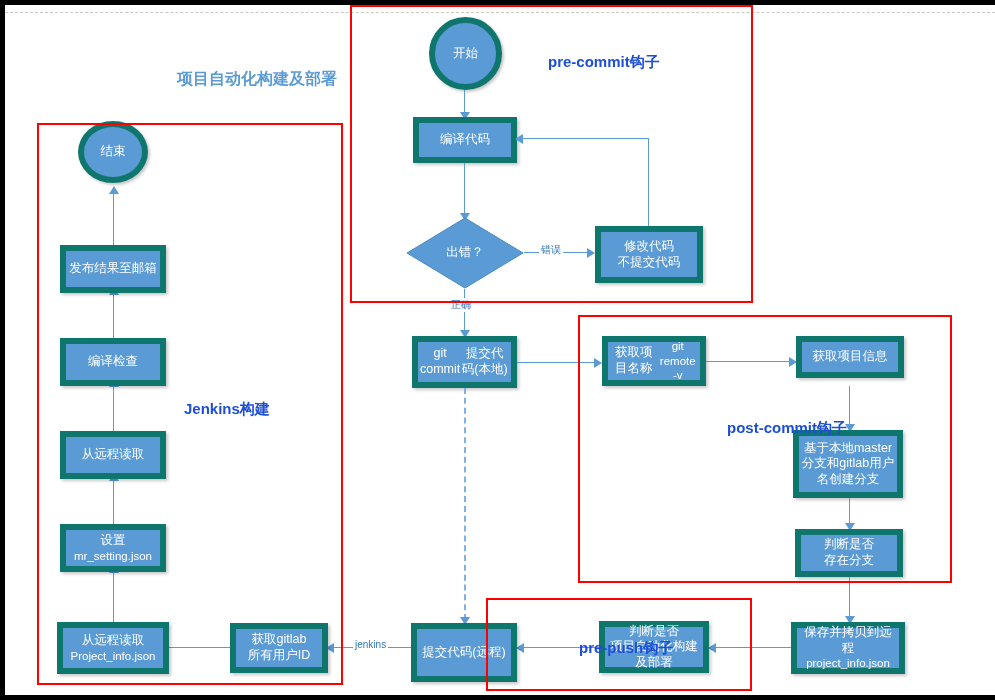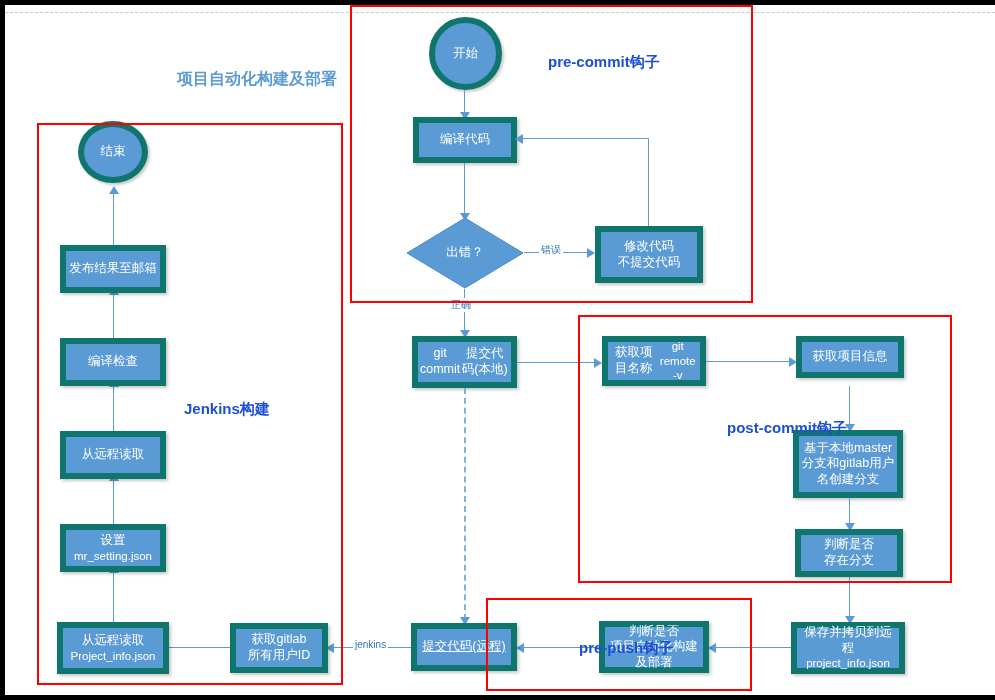--- a/index.html
+++ b/index.html
@@ -238,21 +238,21 @@
   <div class="arrow left" style="left:703px; top:638px;"></div>
 
   <div class="node" style="left:594px; top:616px; width:110px; height:52px; flex-direction:column;">
     <span>判断是否</span>
     <span>项目自动化构建及部署</span>
   </div>
 
   <div class="line-h" style="left:518px; top:642px; width:76px;"></div>
   <div class="arrow left" style="left:511px; top:638px;"></div>
 
-  <div class="node" style="left:406px; top:618px; width:106px; height:48px;text-decoration:underline;">提交代码(远程)</div>
+  <div class="node" style="left:406px; top:618px; width:106px; height:59px;">提交代码(远程)</div>
 
   <div class="line-h" style="left:328px; top:642px; width:78px;"></div>
   <div class="arrow left" style="left:321px; top:638px;"></div>
   <div class="edge-label" style="left:348px; top:634px;">jenkins</div>
 
   <div class="node" style="left:225px; top:618px; width:98px; height:50px; flex-direction:column;">
     <span>获取gitlab</span>
     <span>所有用户ID</span>
   </div>
 

